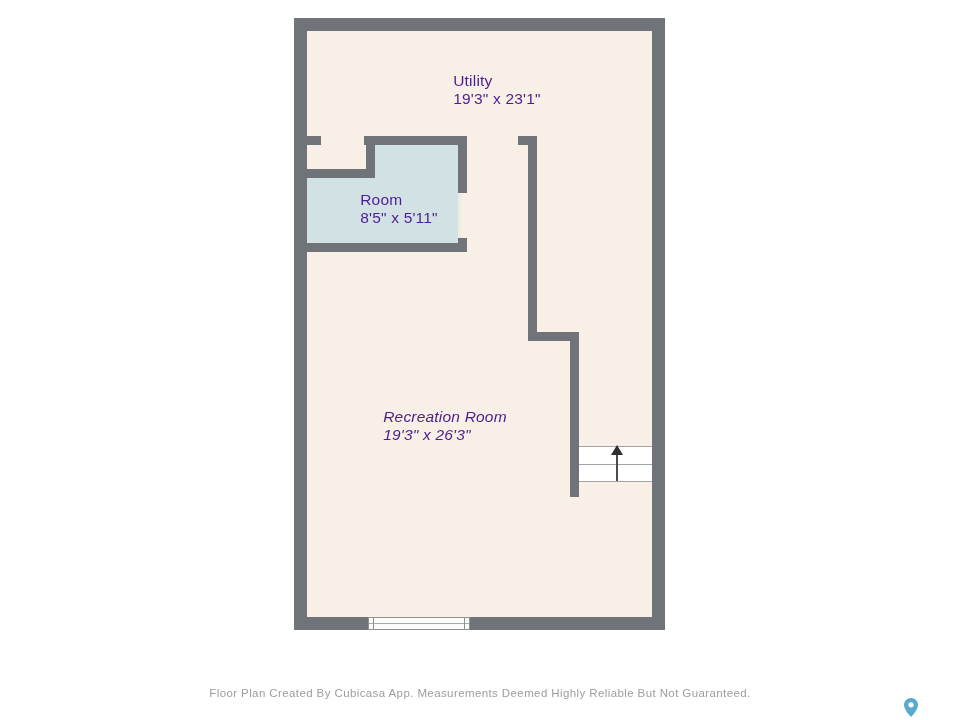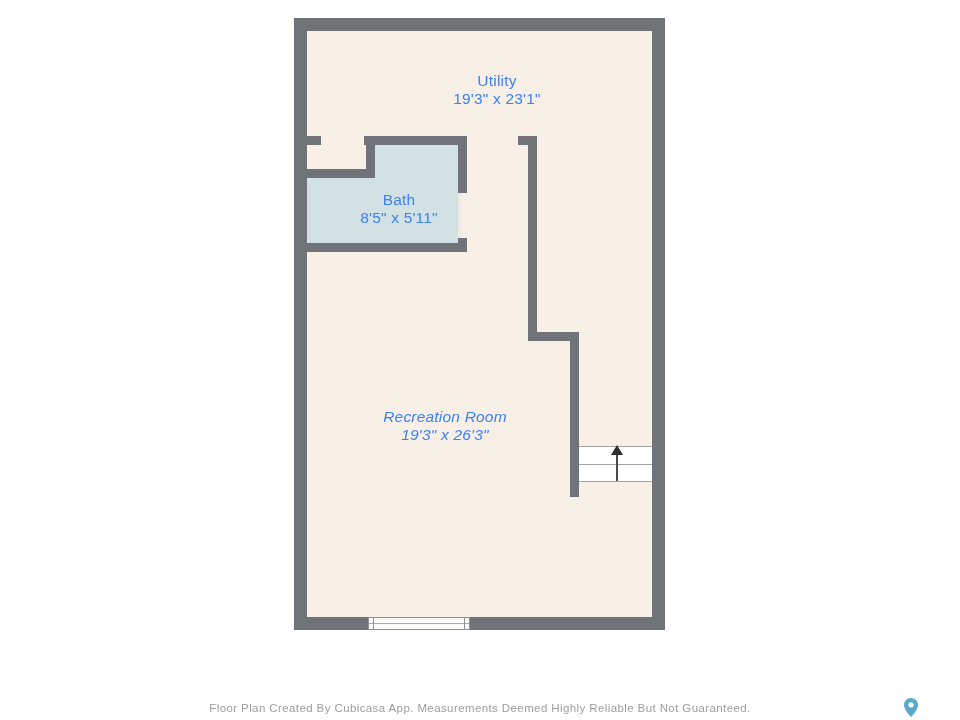--- a/index.html
+++ b/index.html
@@ -11,22 +11,21 @@
     position: relative;
   }
   #canvas { position: absolute; left: 0; top: 0; width: 960px; height: 720px; }
   .wall { position: absolute; background: #707377; }
   .floor { position: absolute; background: #f8efe6; }
   .bath-floor { position: absolute; background: #d2e2e4; }
   .threshold { position: absolute; background: #efeae4; }
 
   .room-label {
     position: absolute;
-    text-align: center;
-    color: #3b82f6;
+    color: #4c1d95;
     font-size: 15.5px;
     line-height: 18px;
     letter-spacing: 0.2px;
     white-space: nowrap;
     transform: translateX(-50%);
   }
 
   .stairs {
     position: absolute;
     left: 579px; top: 446px;
@@ -76,21 +75,20 @@
   .window-endcap.right { right: 4px; }
 
   .footer-note {
     position: absolute;
     left: 0; top: 687px;
     width: 960px;
     text-align: center;
     color: #9d9d9d;
     font-size: 11.5px;
     letter-spacing: 0.4px;
-    margin-top: 15px;
   }
 
   .brand-pin {
     position: absolute;
     left: 904px; top: 698px;
     width: 14px; height: 19px;
   }
 </style>
 </head>
 <body>
@@ -133,21 +131,21 @@
     <div class="window-endcap left"></div>
     <div class="window-endcap right"></div>
   </div>
 
   <div class="room-label" style="left:497px; top:72px;">
     <div>Utility</div>
     <div>19'3" x 23'1"</div>
   </div>
 
   <div class="room-label" style="left:399px; top:191px;">
-    <div>Bath</div>
+    <div>Room</div>
     <div>8'5" x 5'11"</div>
   </div>
 
   <div class="room-label" style="left:445px; top:408px;font-style:italic;">
     <div>Recreation Room</div>
     <div>19'3" x 26'3"</div>
   </div>
 
   <div class="footer-note">Floor Plan Created By Cubicasa App. Measurements Deemed Highly Reliable But Not Guaranteed.</div>
 

